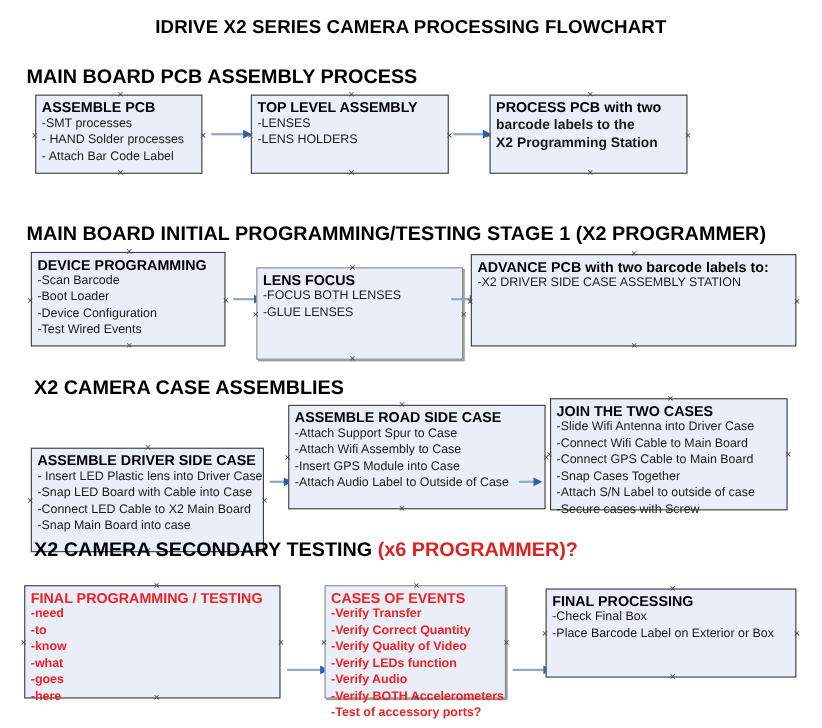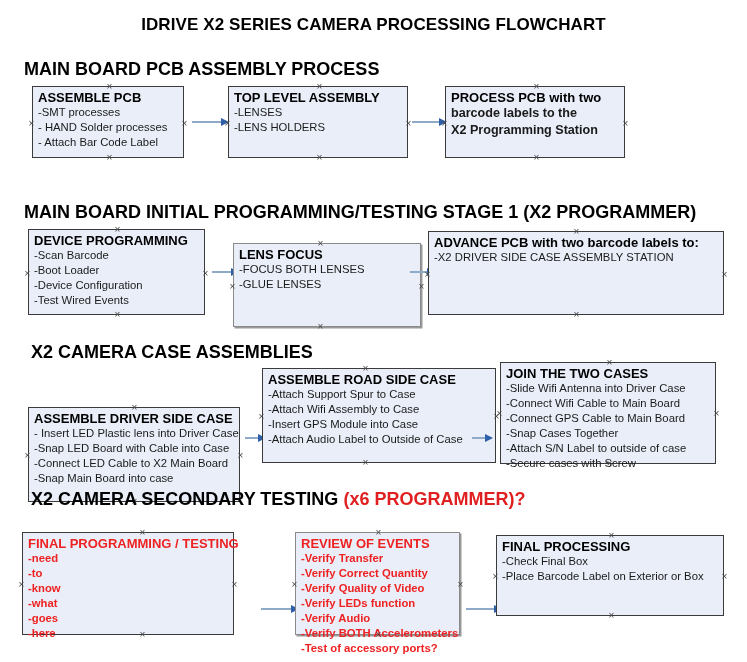--- a/index.html
+++ b/index.html
@@ -227,38 +227,38 @@
   <span class="handle" style="left:104px; bottom:-5px;"></span>
   <span class="handle" style="left:-6px; top:46px;"></span>
   <span class="handle" style="right:-6px; top:46px;"></span>
 </div>
 
 <div class="section-header" style="left:31px; top:489px;">
   <span>X2 CAMERA SECONDARY TESTING</span>
   <span class="accent">(x6 PROGRAMMER)?</span>
 </div>
 
-<div class="node red" style="left:22px; top:532px; width:212px; height:103px;">
+<div class="node red" style="left:22px; top:532px; width:233px; height:103px;">
   <div class="node-title">FINAL PROGRAMMING / TESTING</div>
   <div class="node-line">-need</div>
   <div class="node-line">-to</div>
   <div class="node-line">-know</div>
   <div class="node-line">-what</div>
   <div class="node-line">-goes</div>
   <div class="node-line">-here</div>
   <span class="handle" style="left:115px; top:-5px;"></span>
   <span class="handle" style="left:115px; bottom:-5px;"></span>
   <span class="handle" style="left:-6px; top:47px;"></span>
   <span class="handle" style="right:-6px; top:47px;"></span>
 </div>
 
 <div class="conn" style="left:261px; top:608px; width:31px;"></div>
 
 <div class="node red shadowed overflow" style="left:295px; top:532px; width:165px; height:103px;">
-  <div class="node-title">REVIEW OF EVENTS</div>
+  <div class="node-title">CASES OF EVENTS</div>
   <div class="node-line">-Verify Transfer</div>
   <div class="node-line">-Verify Correct Quantity</div>
   <div class="node-line">-Verify Quality of Video</div>
   <div class="node-line">-Verify LEDs function</div>
   <div class="node-line">-Verify Audio</div>
   <div class="node-line">-Verify BOTH Accelerometers</div>
   <div class="node-line">-Test of accessory ports?</div>
   <span class="handle" style="left:78px; top:-5px;"></span>
   <span class="handle" style="left:78px; bottom:-5px;"></span>
   <span class="handle" style="left:-6px; top:47px;"></span>

